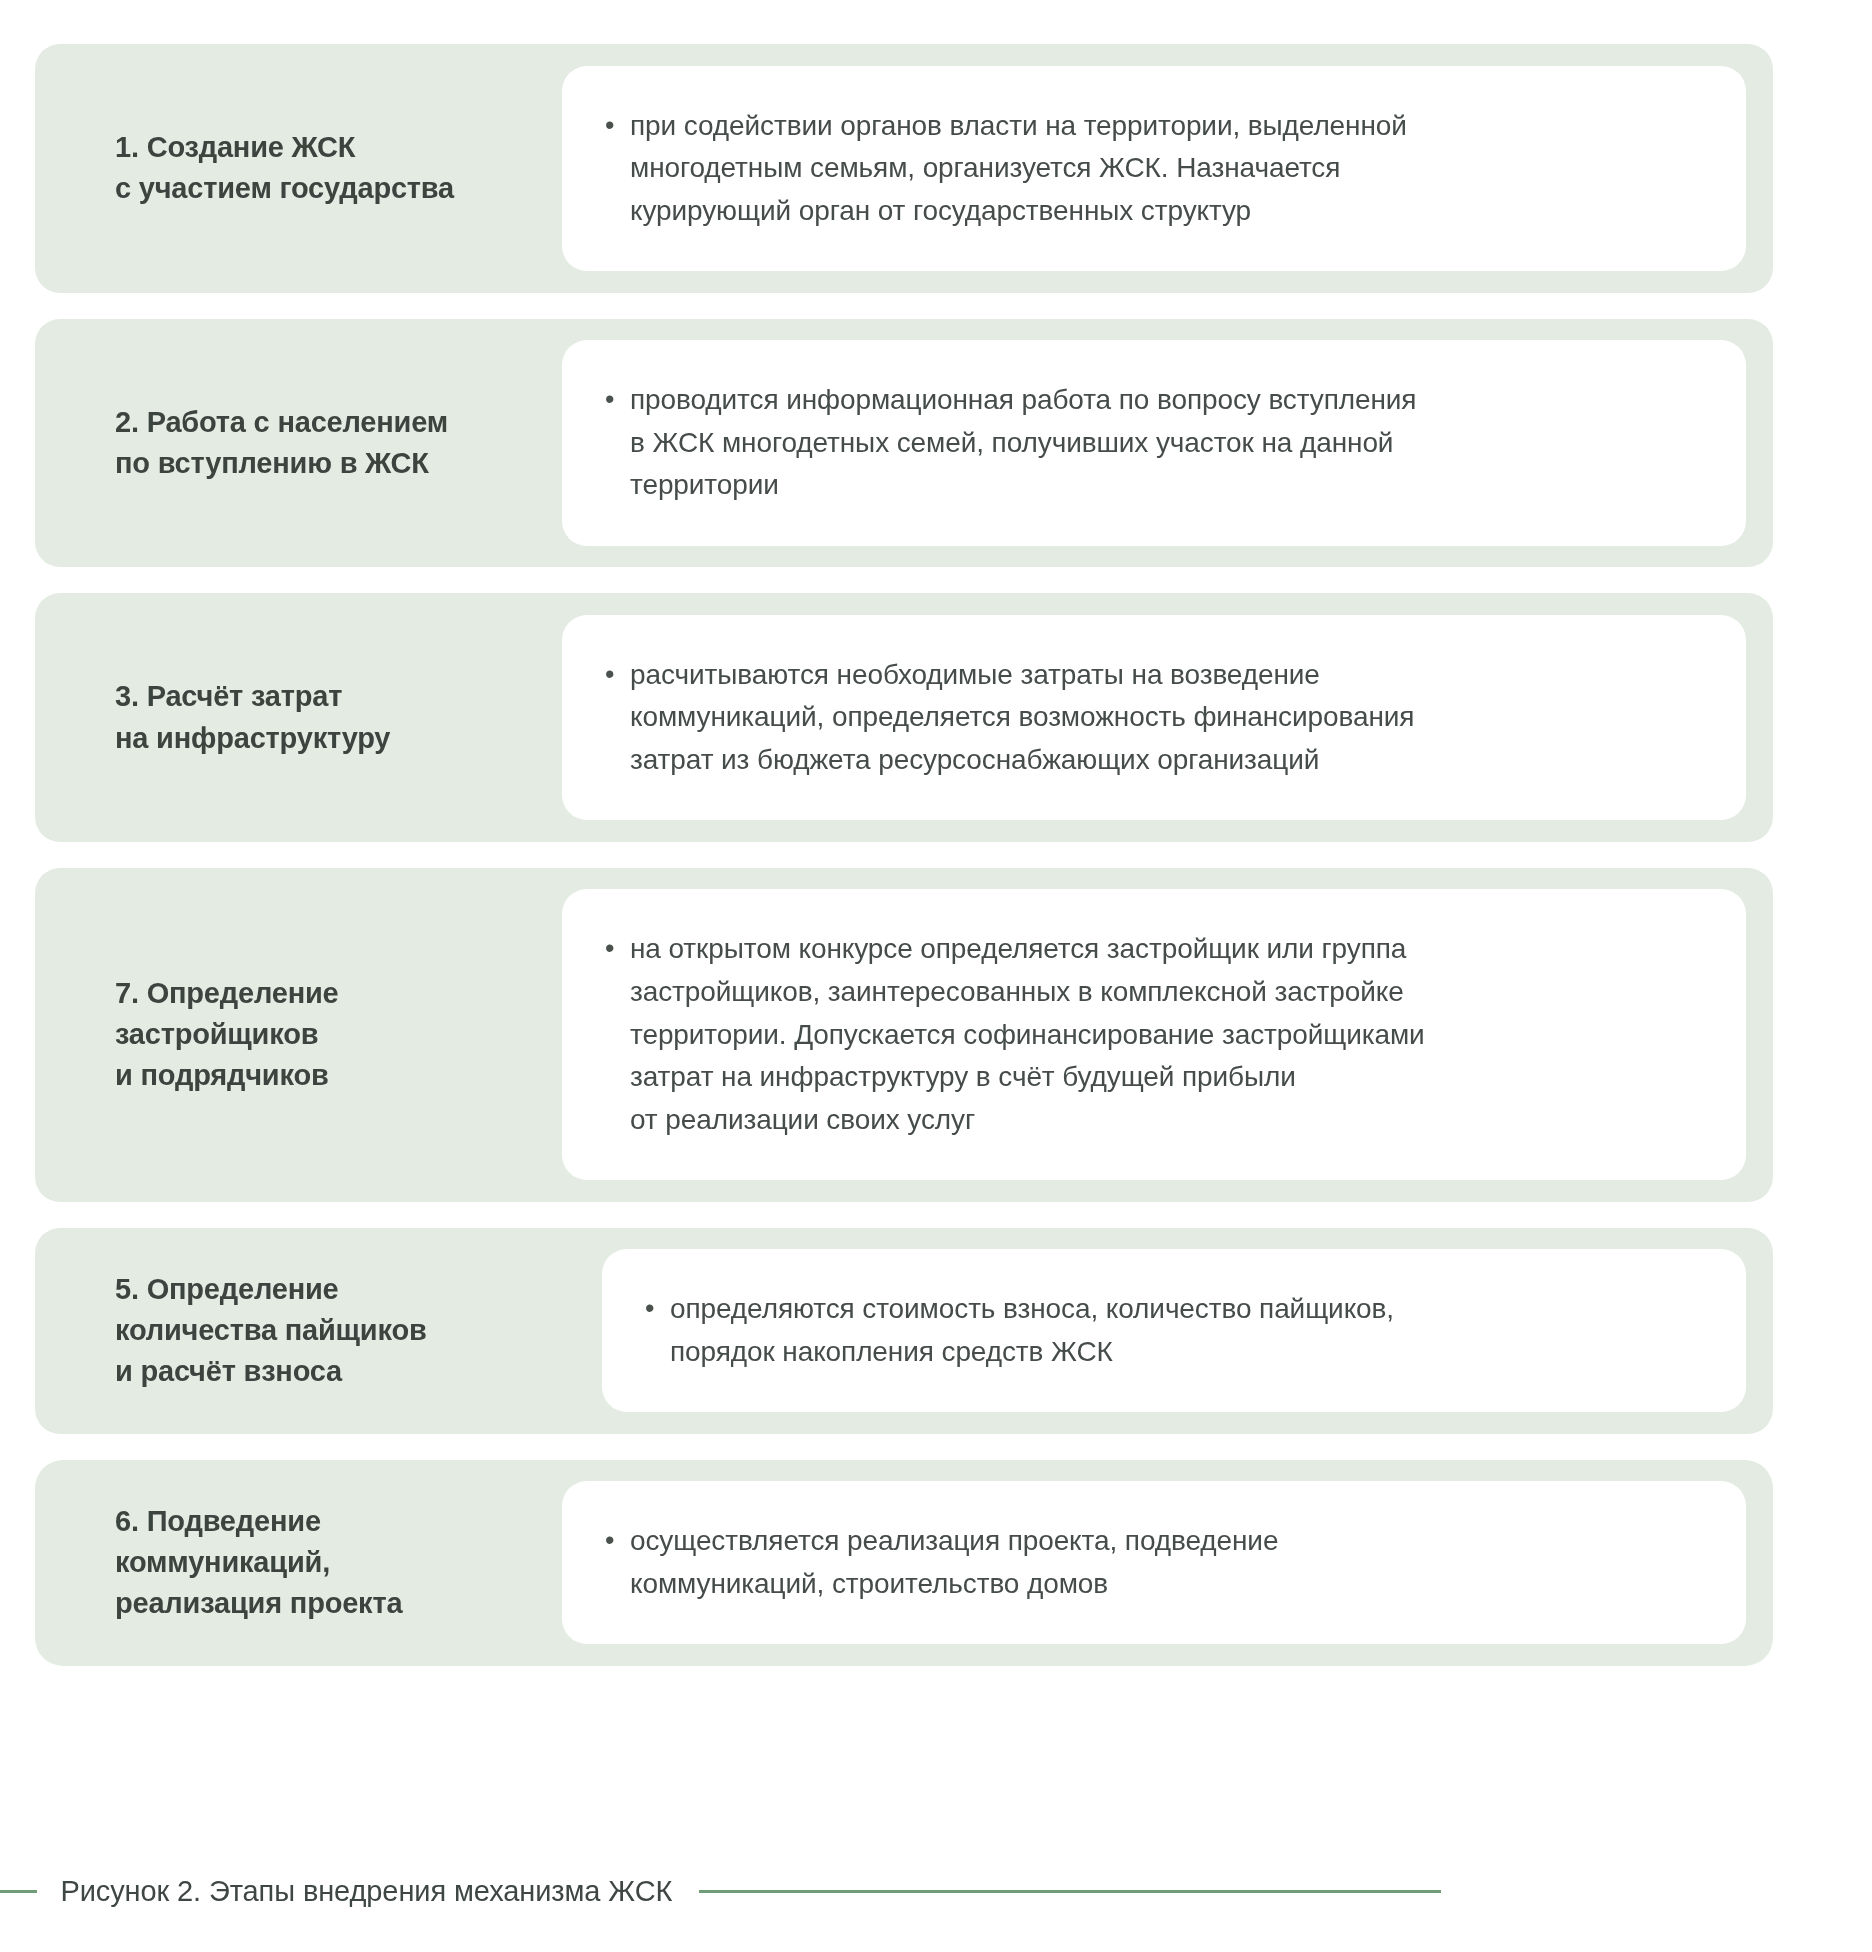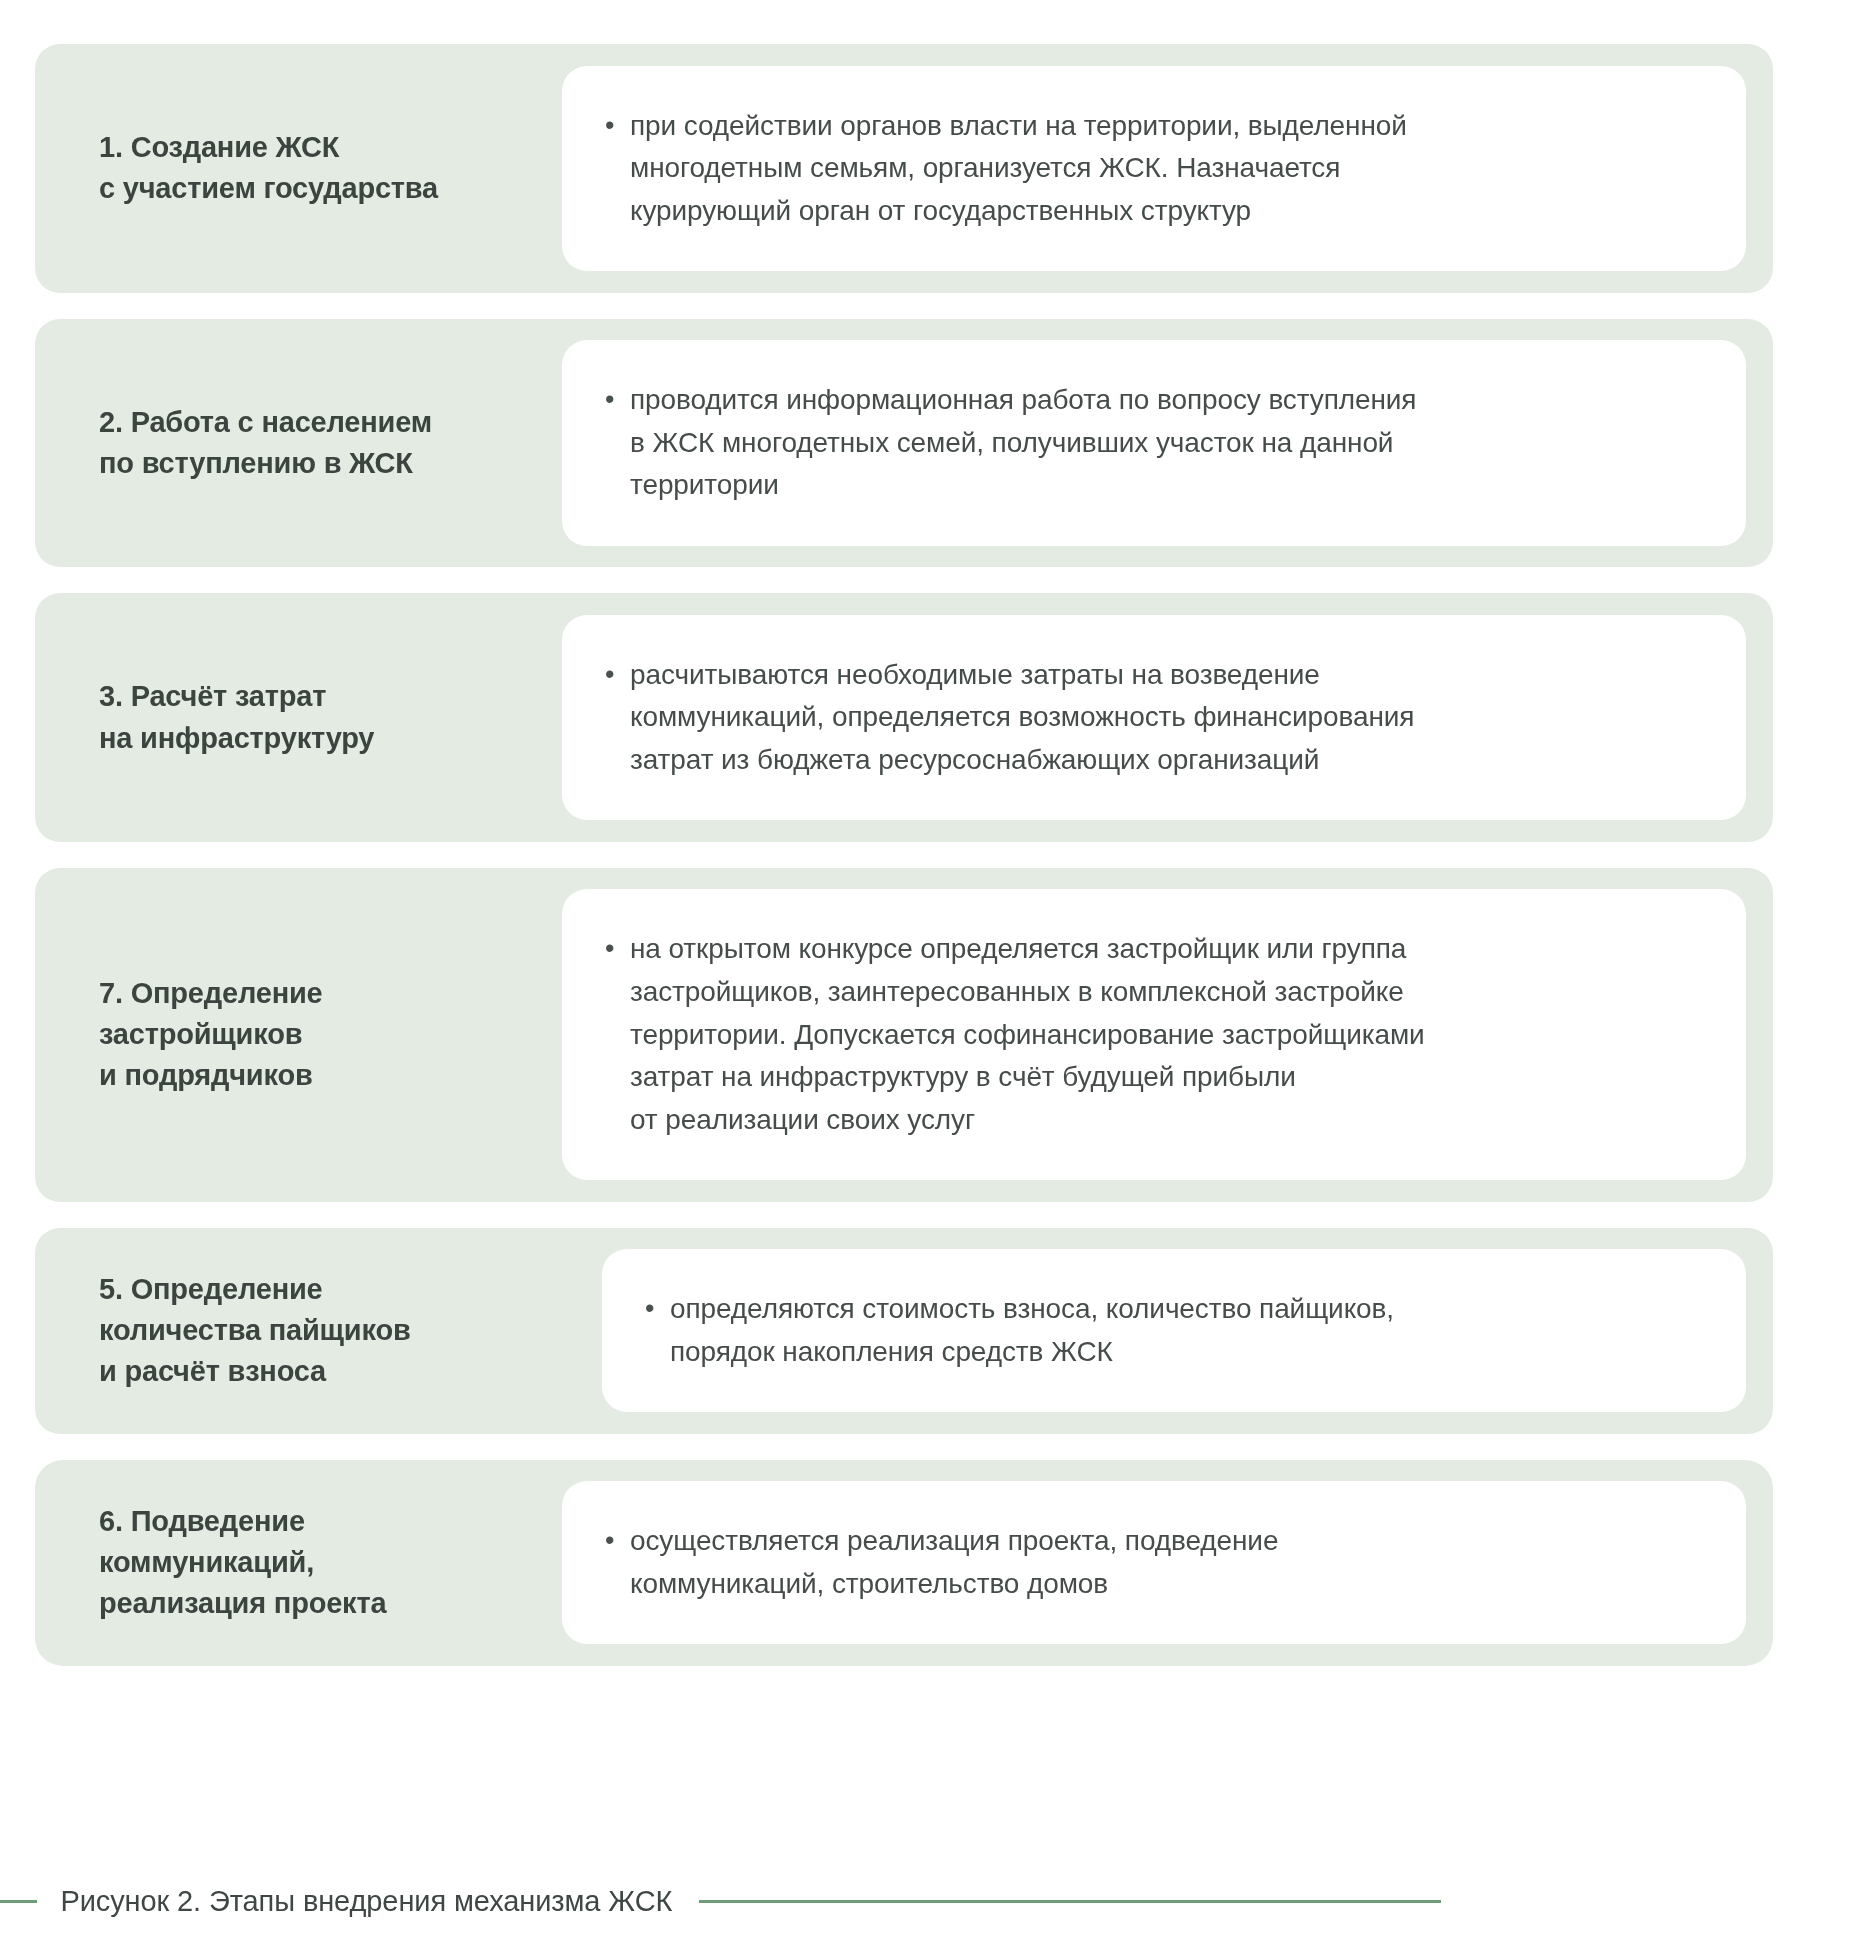--- a/index.html
+++ b/index.html
@@ -40,21 +40,21 @@
     border-radius: 25px;
     display: flex;
     align-items: center;
     box-sizing: border-box;
     padding: 21.5px 27px 21.5px 0;
   }
 
   .stage-title {
     flex: 0 0 527px;
     box-sizing: border-box;
-    padding: 0 33px 0 64px;
+    padding: 0 33px 0 80px;
     color: #3c4440;
     font-size: 29px;
     font-weight: bold;
     line-height: 1.42;
     letter-spacing: -0.2px;
     white-space: pre-line;
   }
 
   .stage-card {
     flex: 1 1 auto;
@@ -103,21 +103,21 @@
   .stage-1 .stage-card { min-height: 146px; }
   .stage-2 .stage-card { min-height: 146px; }
   .stage-3 .stage-card { min-height: 146px; }
   .stage-4 .stage-card { min-height: 213px; }
   .stage-5 .stage-card { min-height: 107px; }
   .stage-6 .stage-card { min-height: 107px; }
 
   .caption-area {
     position: absolute;
     left: 0;
-    bottom: 34px;
+    bottom: 44px;
     width: 1492px;
     display: flex;
     align-items: center;
   }
 
   .rule {
     height: 2.9px;
     background: #6e9d77;
     flex: 0 0 auto;
   }

